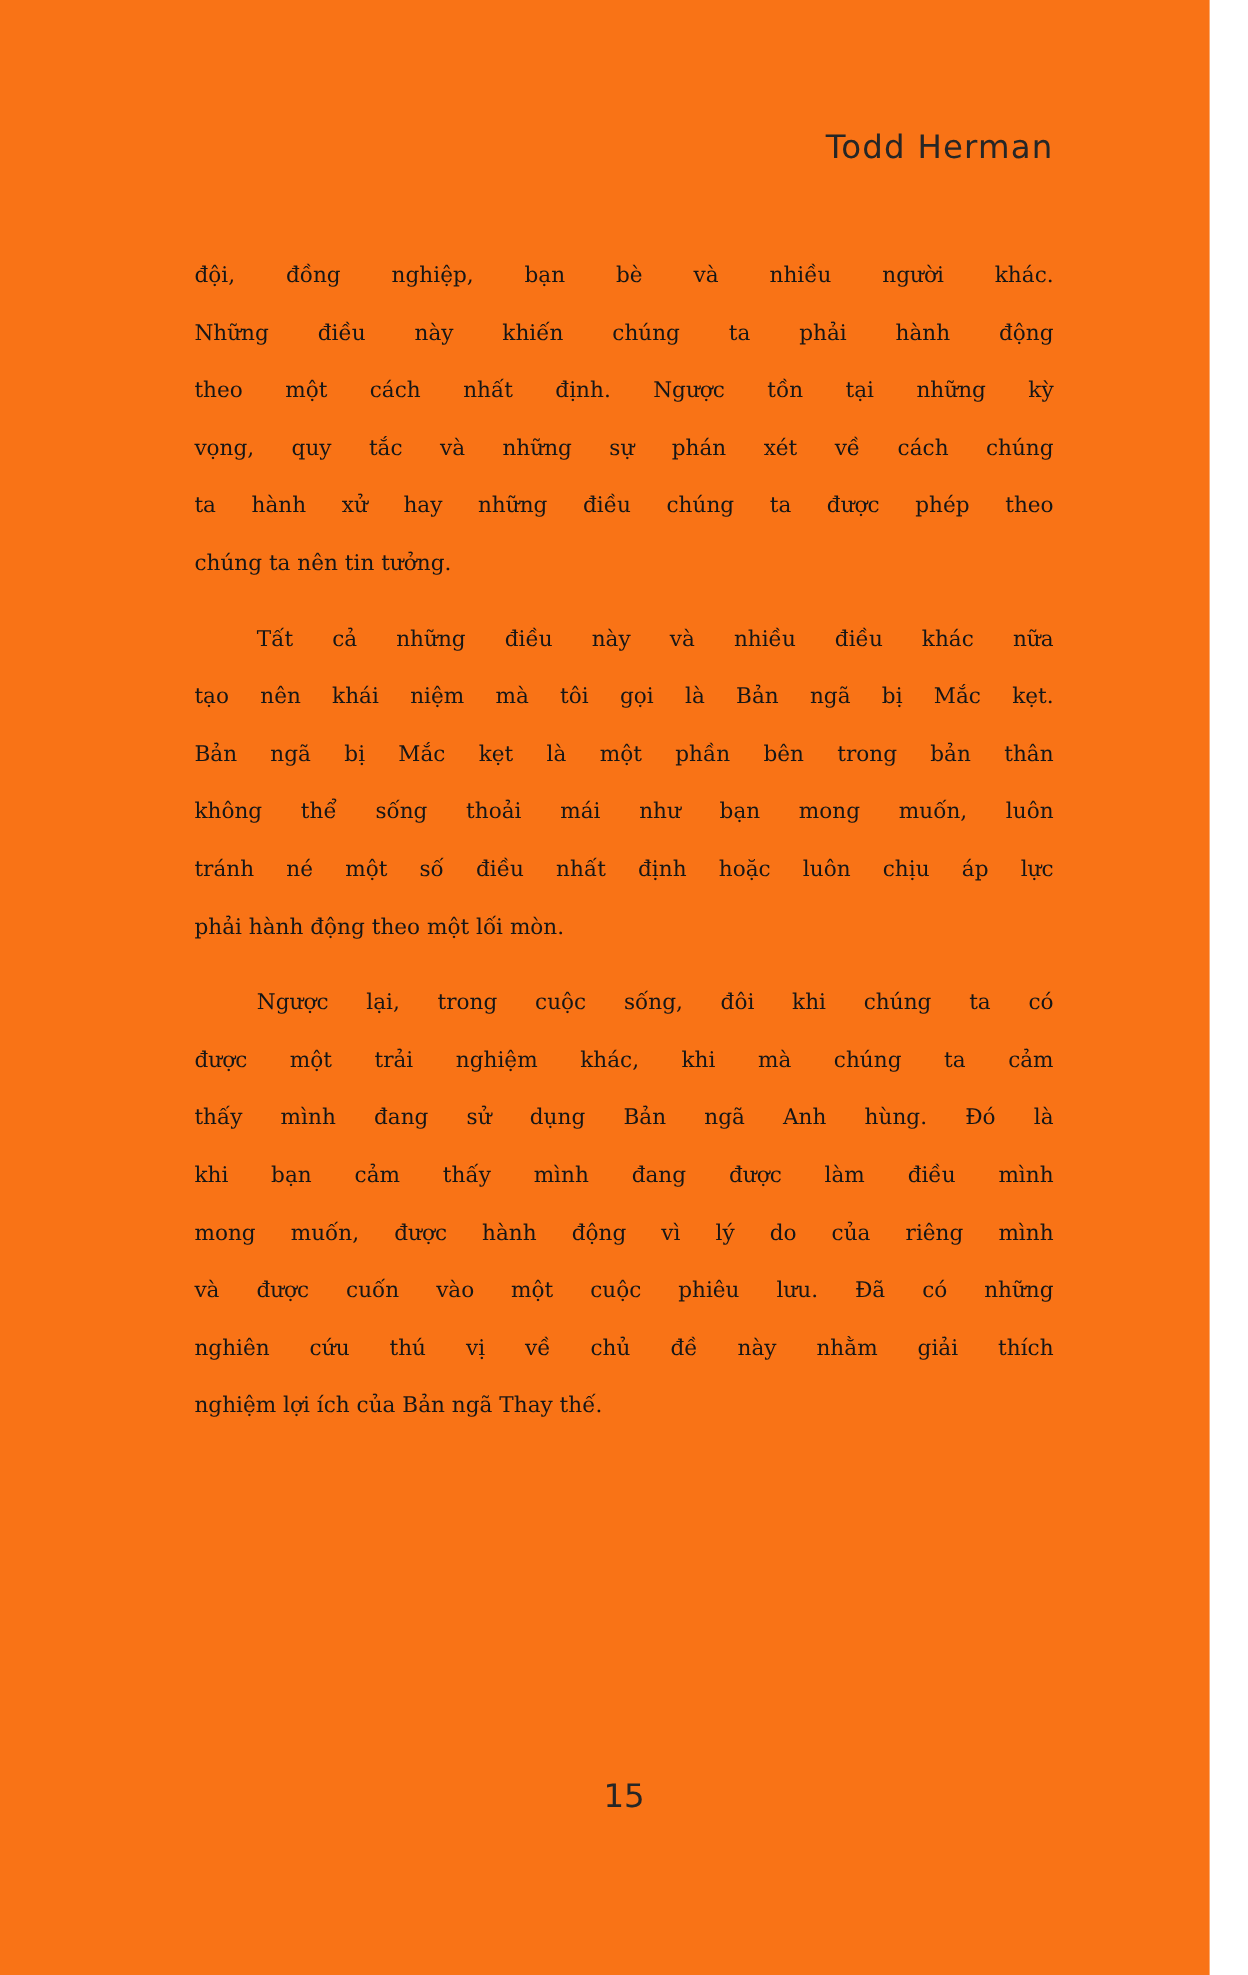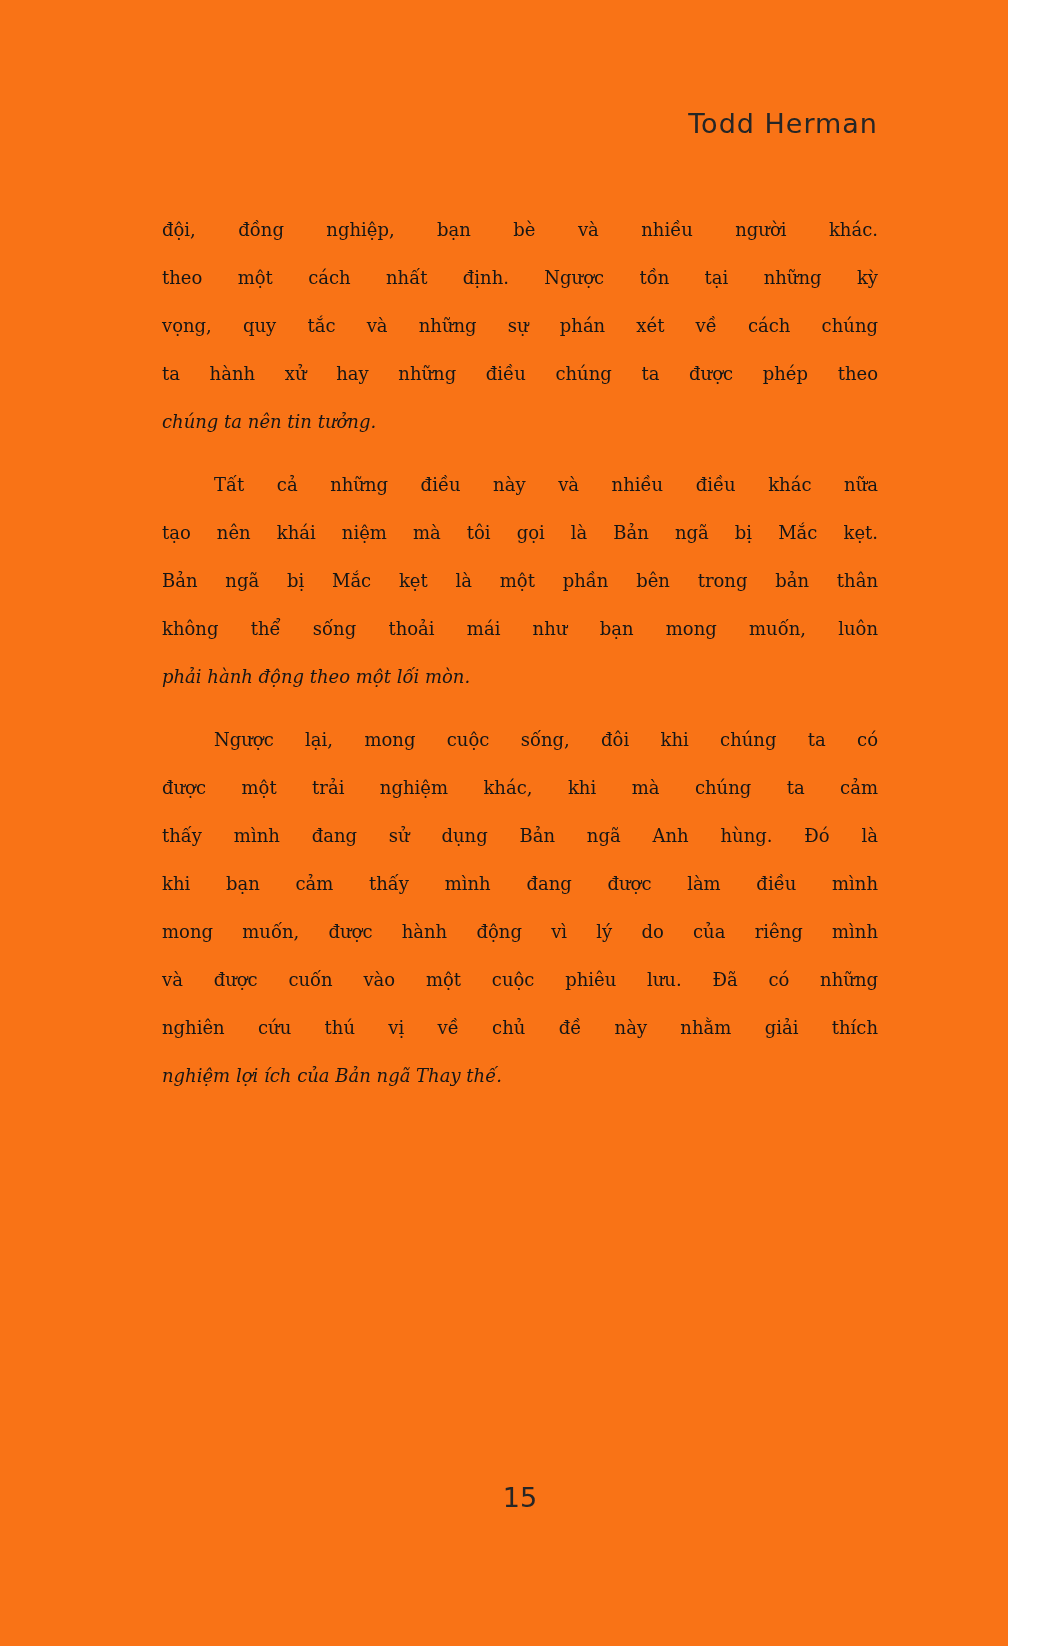--- a/index.html
+++ b/index.html
@@ -42,21 +42,20 @@
   .paragraph:last-child {
     margin-bottom: 0;
   }
   .line {
     text-align: justify;
     text-align-last: justify;
     white-space: normal;
   }
   .line.last {
     text-align-last: left;
-    font-style: italic;
   }
   .paragraph.indent .line:first-child {
     text-indent: 52px;
   }
   .page-number {
     position: absolute;
     top: 1482px;
     left: 162px;
     width: 716px;
     text-align: center;
@@ -67,34 +66,36 @@
 </style>
 </head>
 <body>
 
 <div class="page">
   <div class="running-header">Todd Herman</div>
 
   <div class="body-text">
       <div class="paragraph">
         <div class="line">đội, đồng nghiệp, bạn bè và nhiều người khác.</div>
+        <div class="line">Những điều này khiến chúng ta phải hành động</div>
         <div class="line">theo một cách nhất định. Ngược tồn tại những kỳ</div>
         <div class="line">vọng, quy tắc và những sự phán xét về cách chúng</div>
         <div class="line">ta hành xử hay những điều chúng ta được phép theo</div>
         <div class="line last">chúng ta nên tin tưởng.</div>
       </div>
       <div class="paragraph indent">
         <div class="line">Tất cả những điều này và nhiều điều khác nữa</div>
         <div class="line">tạo nên khái niệm mà tôi gọi là Bản ngã bị Mắc kẹt.</div>
         <div class="line">Bản ngã bị Mắc kẹt là một phần bên trong bản thân</div>
         <div class="line">không thể sống thoải mái như bạn mong muốn, luôn</div>
+        <div class="line">tránh né một số điều nhất định hoặc luôn chịu áp lực</div>
         <div class="line last">phải hành động theo một lối mòn.</div>
       </div>
       <div class="paragraph indent">
-        <div class="line">Ngược lại, mong cuộc sống, đôi khi chúng ta có</div>
+        <div class="line">Ngược lại, trong cuộc sống, đôi khi chúng ta có</div>
         <div class="line">được một trải nghiệm khác, khi mà chúng ta cảm</div>
         <div class="line">thấy mình đang sử dụng Bản ngã Anh hùng. Đó là</div>
         <div class="line">khi bạn cảm thấy mình đang được làm điều mình</div>
         <div class="line">mong muốn, được hành động vì lý do của riêng mình</div>
         <div class="line">và được cuốn vào một cuộc phiêu lưu. Đã có những</div>
         <div class="line">nghiên cứu thú vị về chủ đề này nhằm giải thích</div>
         <div class="line last">nghiệm lợi ích của Bản ngã Thay thế.</div>
       </div>
     </div>
 

